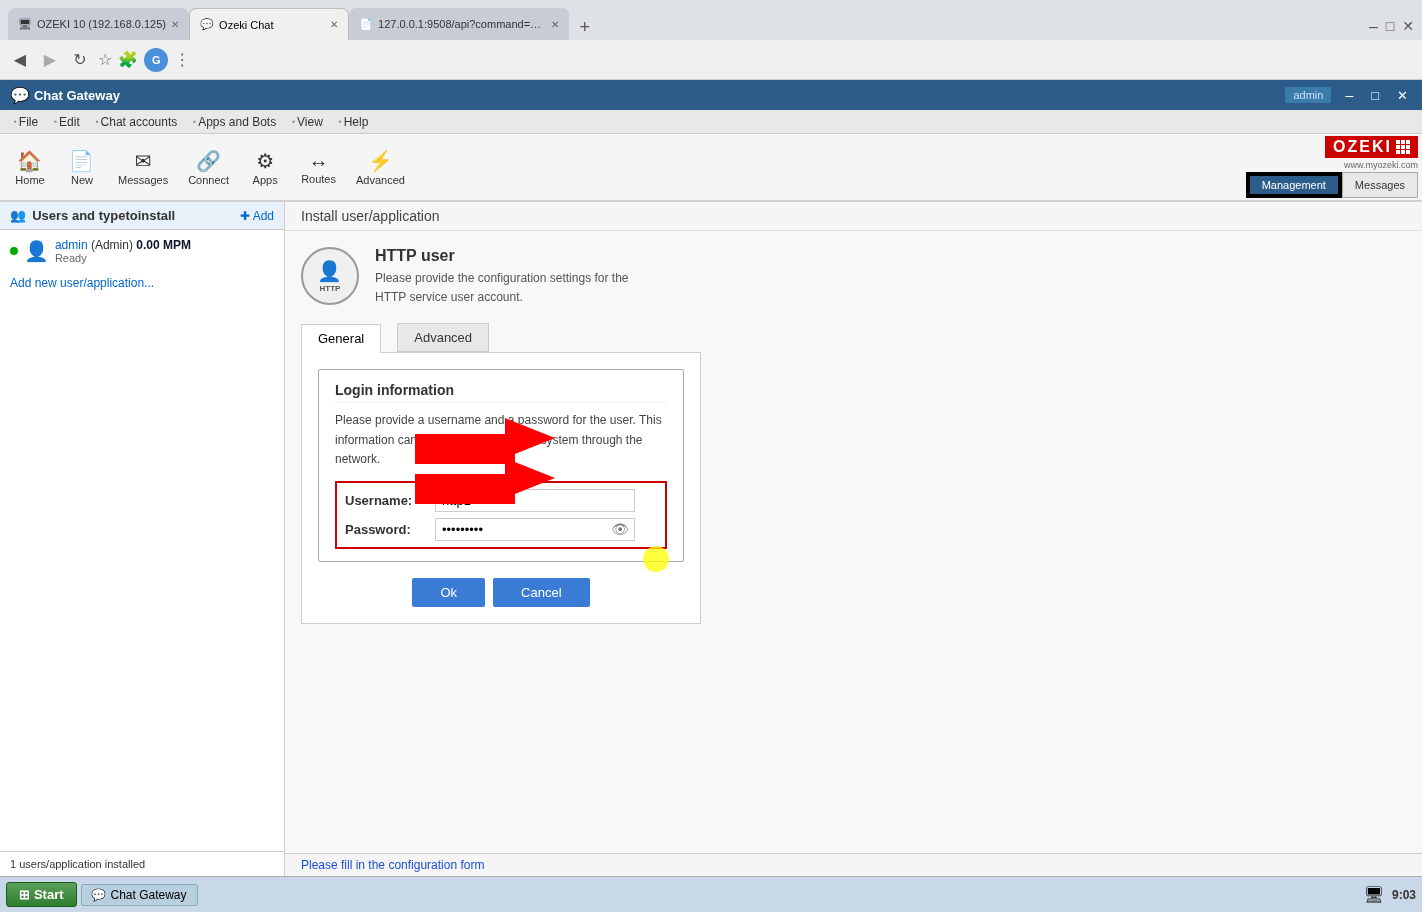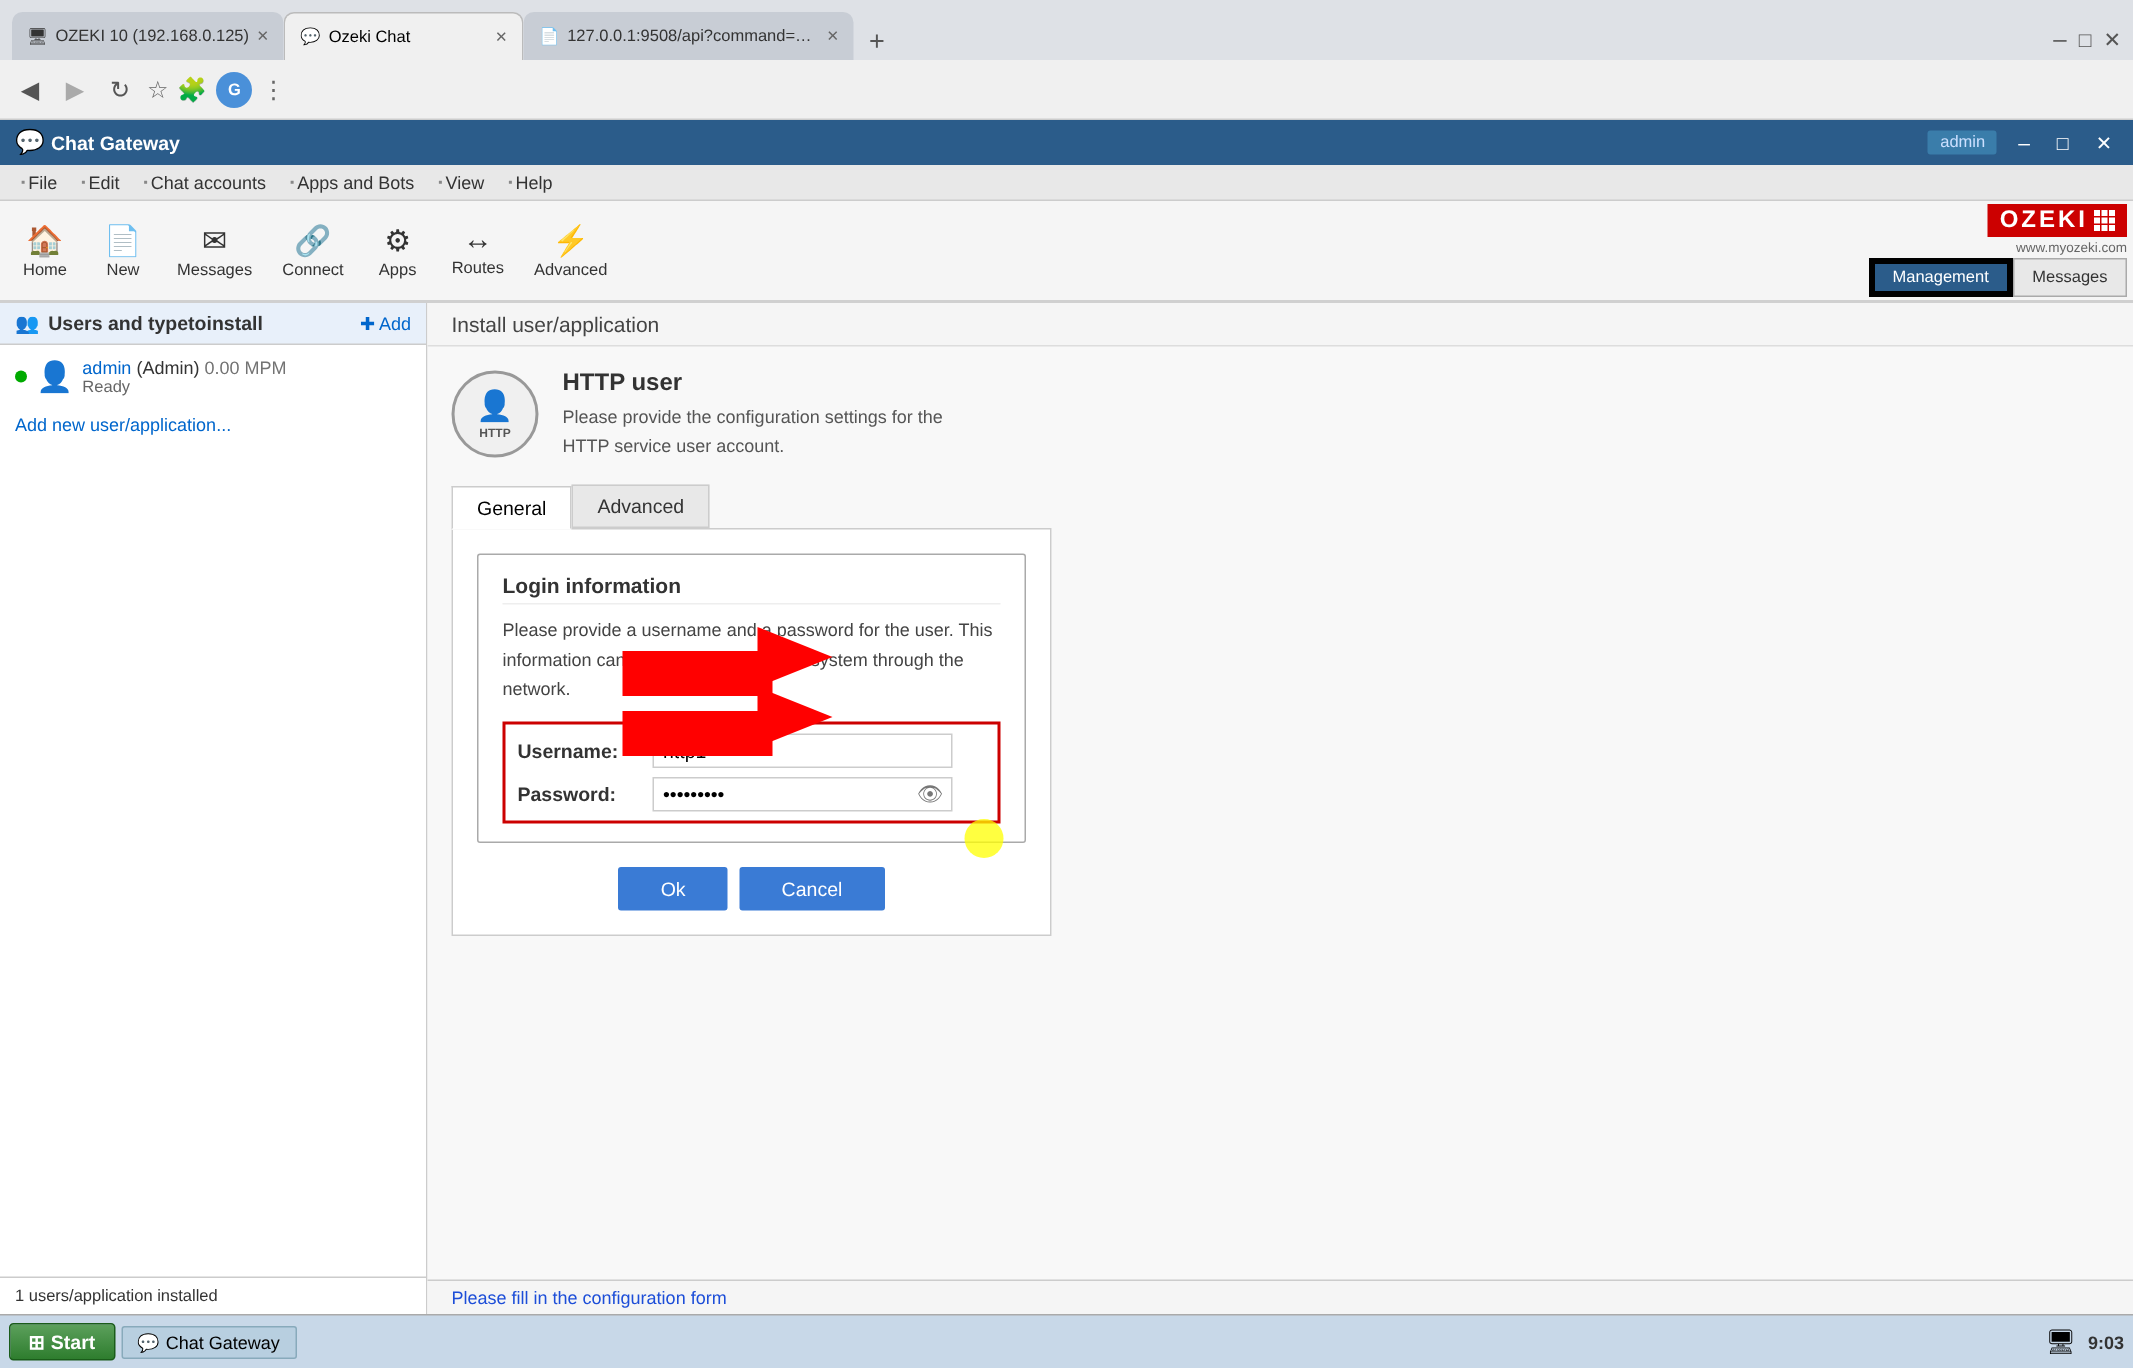--- a/index.html
+++ b/index.html
@@ -154,21 +154,21 @@
         </div>
         <span style="color:#0066cc; font-size:12px; cursor:pointer; display:flex; align-items:center; gap:2px;">✚ Add</span>
       </div>
       <div class="user-item" style="padding:8px 10px; display:flex; align-items:center; gap:6px; cursor:pointer;">
         <span style="width:8px; height:8px; border-radius:50%; background:#00aa00; flex-shrink:0;"></span>
         <span style="font-size:20px; color:#555;">👤</span>
         <div>
           <div style="font-size:12px;">
             <span style="color:#0066cc;">admin</span>
             <span style="color:#333;"> (</span><span style="color:#333;">Admin</span><span style="color:#333;">) </span>
-            <span style="color:#737373;">0.00 MPM</span>
+            <span style="color:#0f172a;font-weight:bold;">0.00 MPM</span>
           </div>
           <div style="color:#666; font-size:11px;">Ready</div>
         </div>
       </div>
       <div style="padding:4px 10px; color:#0066cc; font-size:12px; cursor:pointer;">Add new user/application...</div>
       <div style="flex:1;"></div>
       <div style="border-top:1px solid #ccc; padding:6px 10px; font-size:11px; color:#333;">1 users/application installed</div>
     </div>
 
     <div style="flex:1; background:#f8f8f8; display:flex; flex-direction:column; position:relative;">
@@ -184,21 +184,21 @@
           </div>
           <div>
             <div style="font-size:16px; font-weight:bold; color:#333; margin-bottom:4px;">HTTP user</div>
             <div style="font-size:12px; color:#555; line-height:1.6;">
               <span>Please provide the configuration settings for the</span><br>
               <span>HTTP service user account.</span>
             </div>
           </div>
         </div>
 
-        <div style="display:flex; gap:0; margin-bottom:0;">
+        <div style="display:flex; gap:16px; margin-bottom:0;">
           <button style="padding:6px 16px; border:1px solid #ccc; font-size:13px; cursor:pointer; background:white; color:#000; border-bottom:1px solid white; z-index:1; position:relative; bottom:-1px;">General</button>
           <button style="padding:6px 16px; border:1px solid #ccc; font-size:13px; cursor:pointer; background:#e8e8e8; color:#333;">Advanced</button>
         </div>
 
         <div style="border:1px solid #ccc; background:white; padding:16px; max-width:400px;">
           <div style="border:1px solid #aaa; padding:12px 16px; border-radius:2px;">
             <div style="font-size:14px; font-weight:bold; color:#333; margin-bottom:8px; padding-bottom:4px; border-bottom:1px solid #eee;">Login information</div>
             <div style="font-size:12px; color:#444; margin-bottom:12px; line-height:1.6;">Please provide a username and a password for the user. This information can be used to access the system through the network.</div>
 
             

